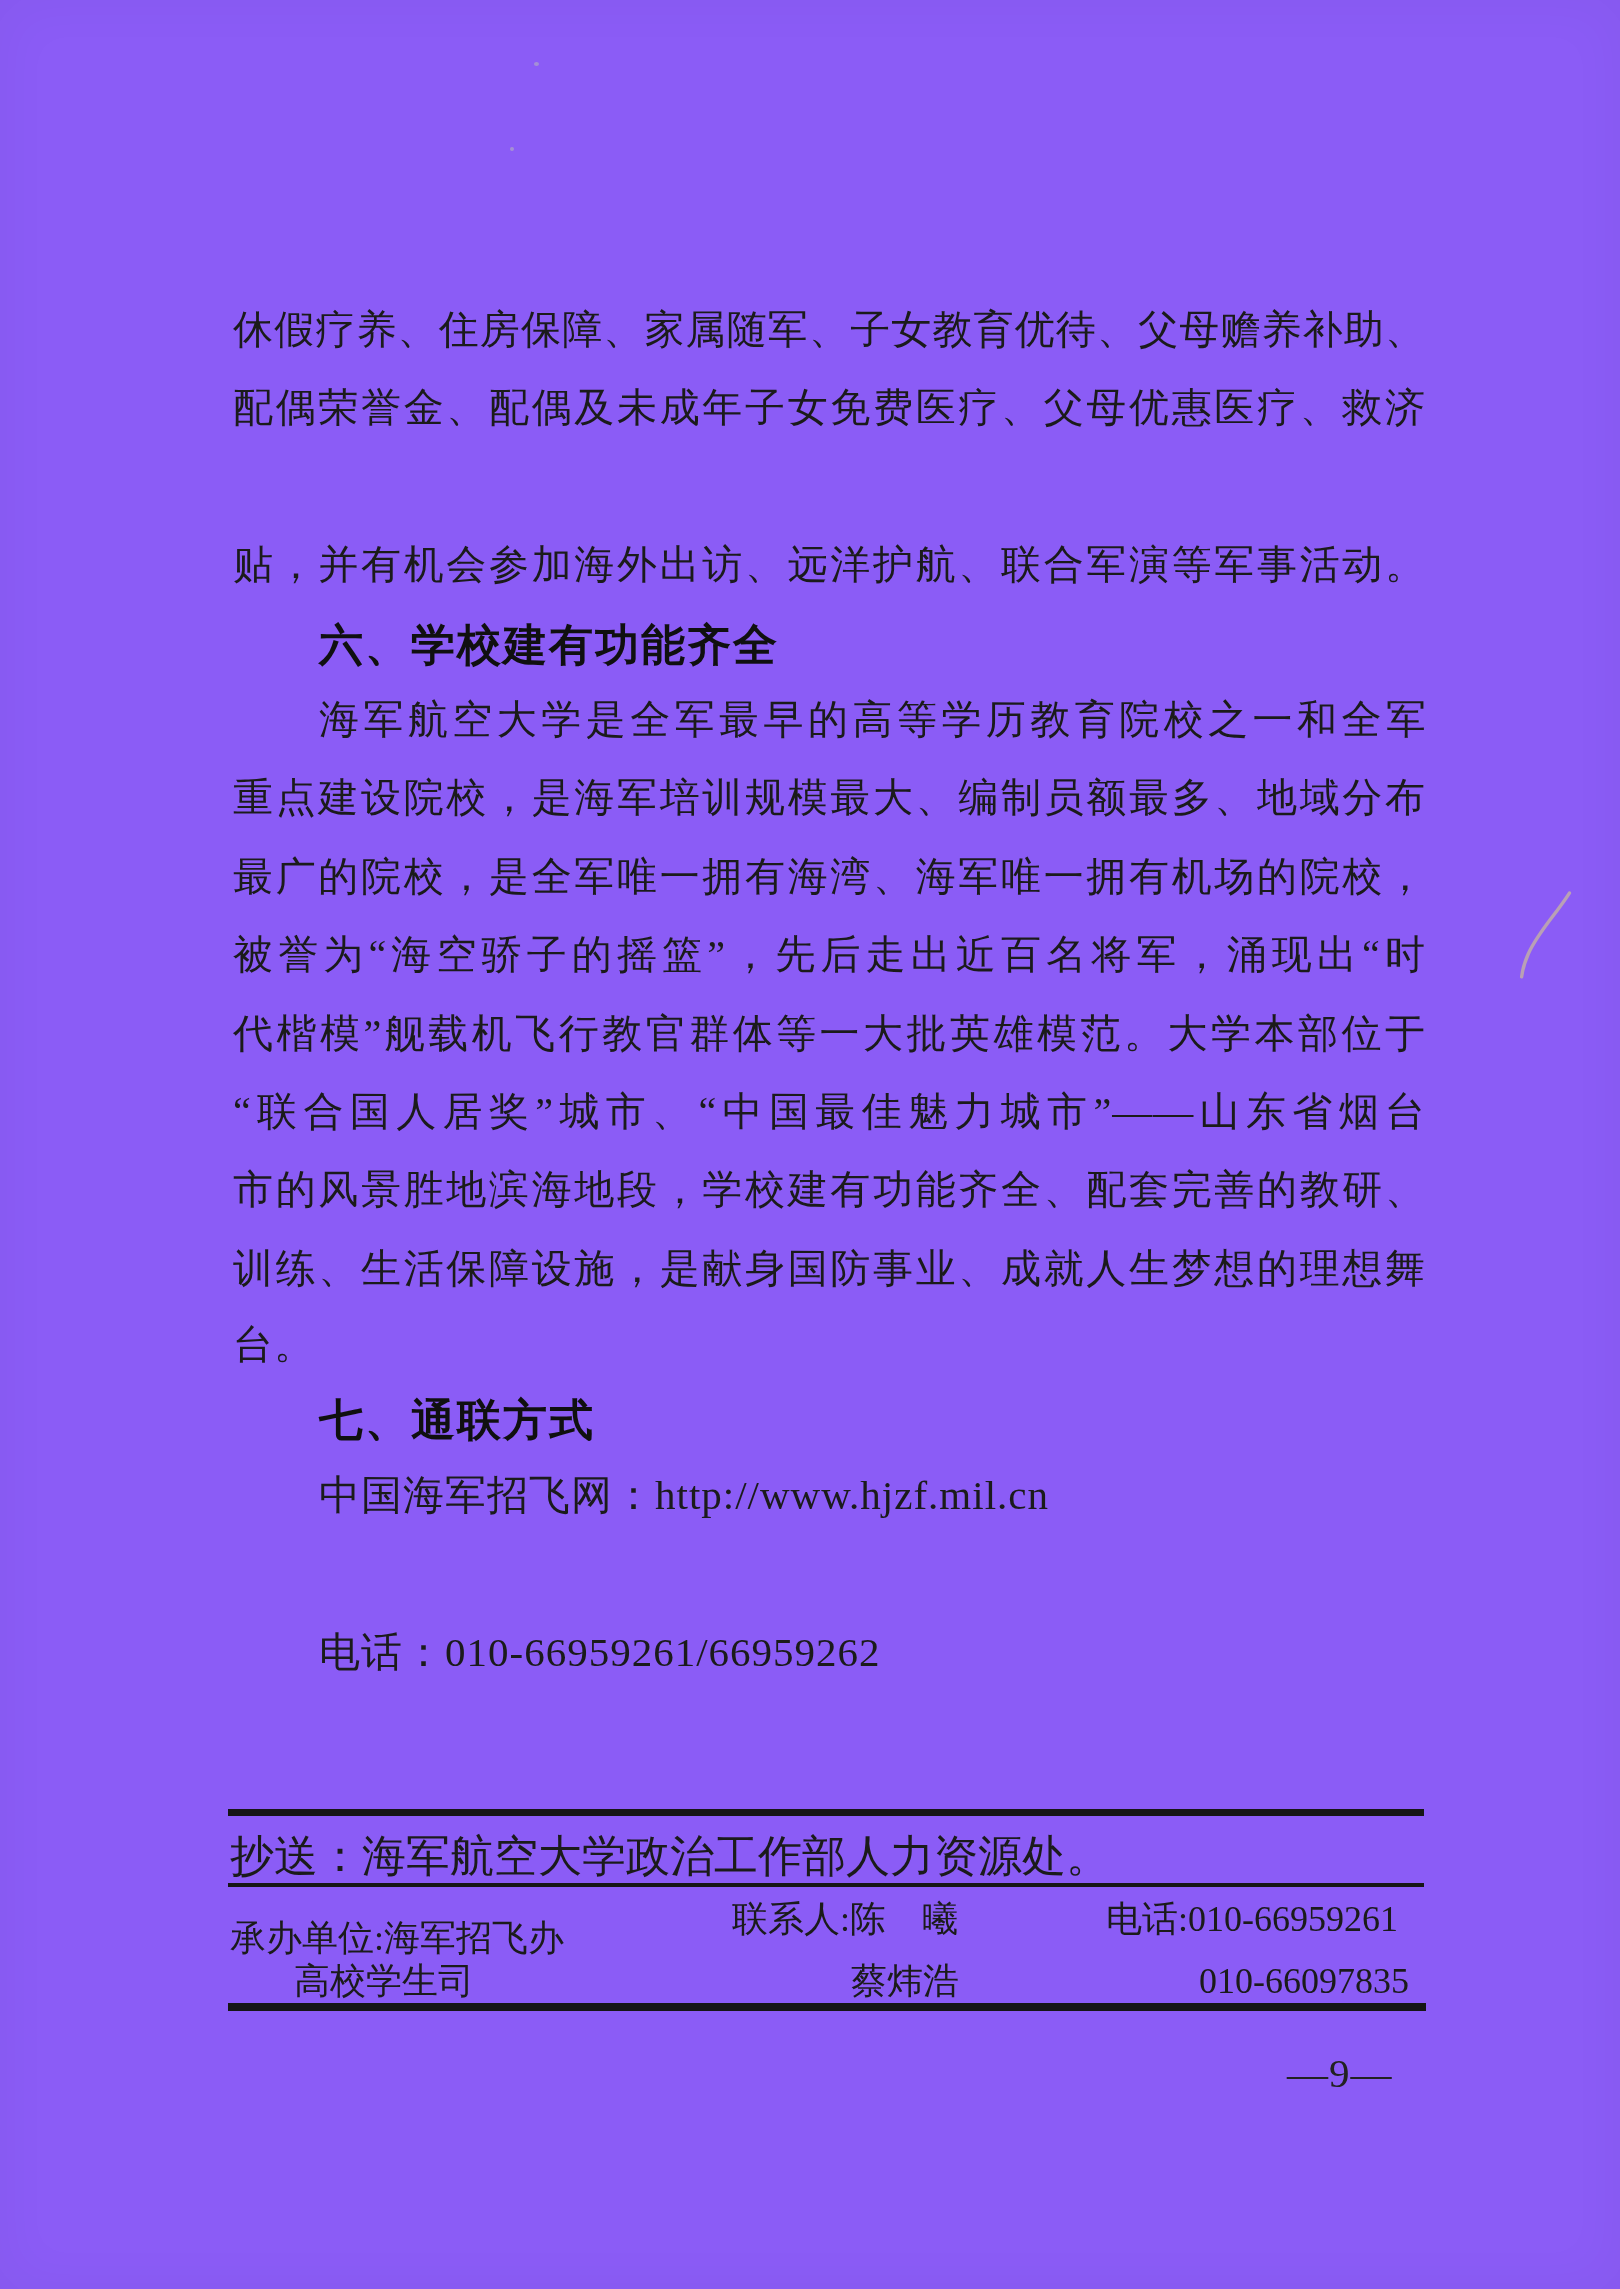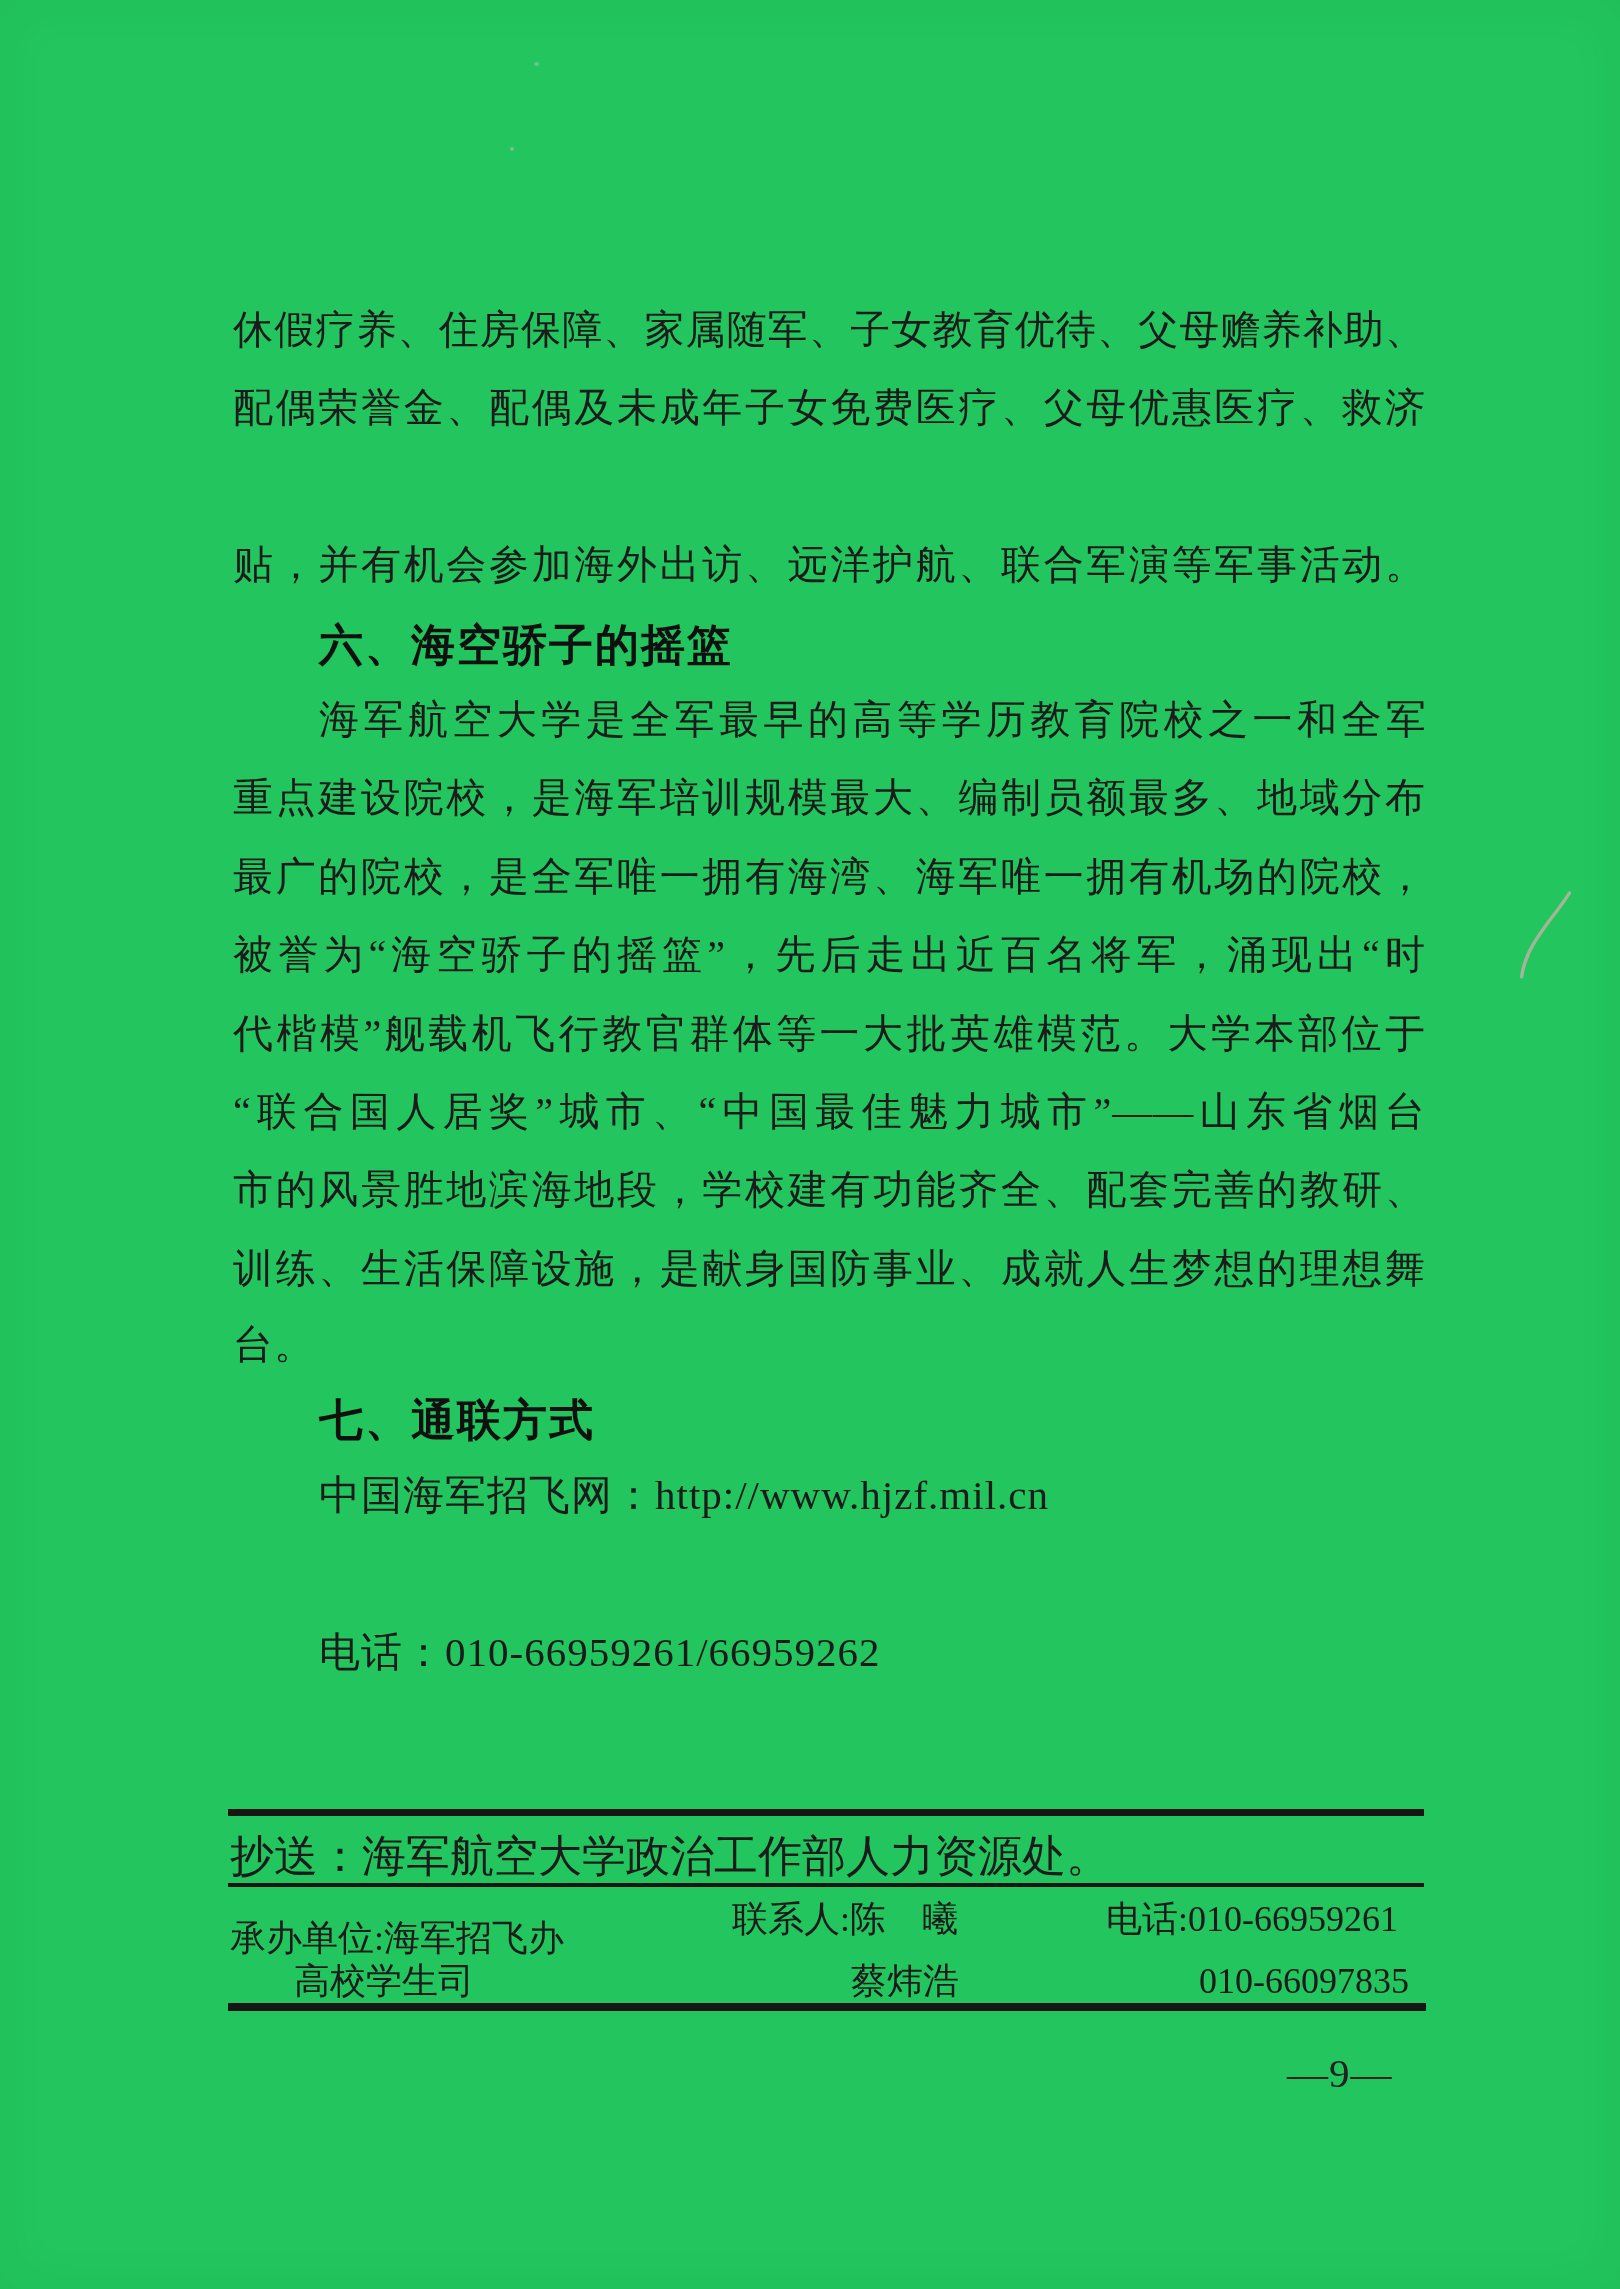--- a/index.html
+++ b/index.html
@@ -1,20 +1,20 @@
 <!DOCTYPE html>
 <html><head>
 <meta charset="utf-8">
 <style>
   html,body{margin:0;padding:0;background:#e8e8e8;}
   .page{
     position:relative;
     width:1620px;height:2290px;
     margin:0 auto;
-    background:#22c55e;
+    background:#8b5cf6;
     font-family:"Liberation Serif",serif;
     color:#1b1b1b;
     overflow:hidden;
     box-shadow:inset 0 0 59px rgba(0,0,0,0.04);
   }
   
   .bline{
     position:absolute;
     left:233px;width:1193px;
     font-size:40px;line-height:1.12;
@@ -73,21 +73,21 @@
 </style>
 </head>
 <body>
 
 <div class="page">
 
   <div class="bline just" style="top:308px">休假疗养、住房保障、家属随军、子女教育优待、父母赡养补助、</div>
   <div class="bline just" style="top:386px">配偶荣誉金、配偶及未成年子女免费医疗、父母优惠医疗、救济</div>
   <div class="bline just" style="top:543px">贴，并有机会参加海外出访、远洋护航、联合军演等军事活动。</div>
 
-  <div class="heading" style="top:621px">六、海空骄子的摇篮</div>
+  <div class="heading" style="top:621px">六、学校建有功能齐全</div>
 
   <div class="bline just indent" style="top:698px">海军航空大学是全军最早的高等学历教育院校之一和全军</div>
   <div class="bline just" style="top:776px">重点建设院校，是海军培训规模最大、编制员额最多、地域分布</div>
   <div class="bline just" style="top:855px">最广的院校，是全军唯一拥有海湾、海军唯一拥有机场的院校，</div>
   <div class="bline just" style="top:933px">被誉为“海空骄子的摇篮”，先后走出近百名将军，涌现出“时</div>
   <div class="bline just" style="top:1012px">代楷模”舰载机飞行教官群体等一大批英雄模范。大学本部位于</div>
   <div class="bline just" style="top:1090px">“联合国人居奖”城市、“中国最佳魅力城市”——山东省烟台</div>
   <div class="bline just" style="top:1168px">市的风景胜地滨海地段，学校建有功能齐全、配套完善的教研、</div>
   <div class="bline just" style="top:1247px">训练、生活保障设施，是献身国防事业、成就人生梦想的理想舞</div>
   <div class="bline nowrapline" style="top:1323px">台。</div>

